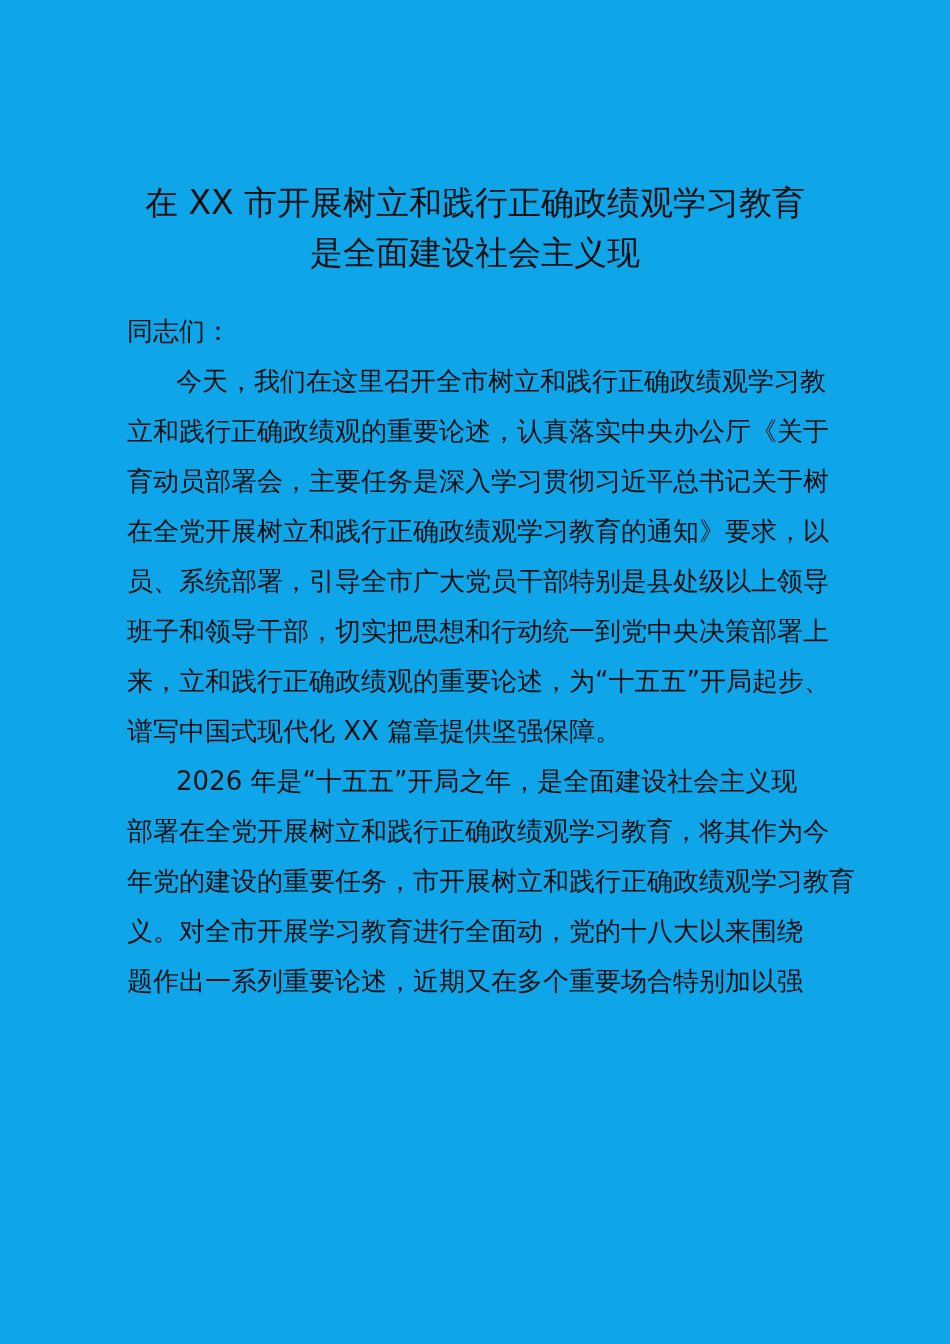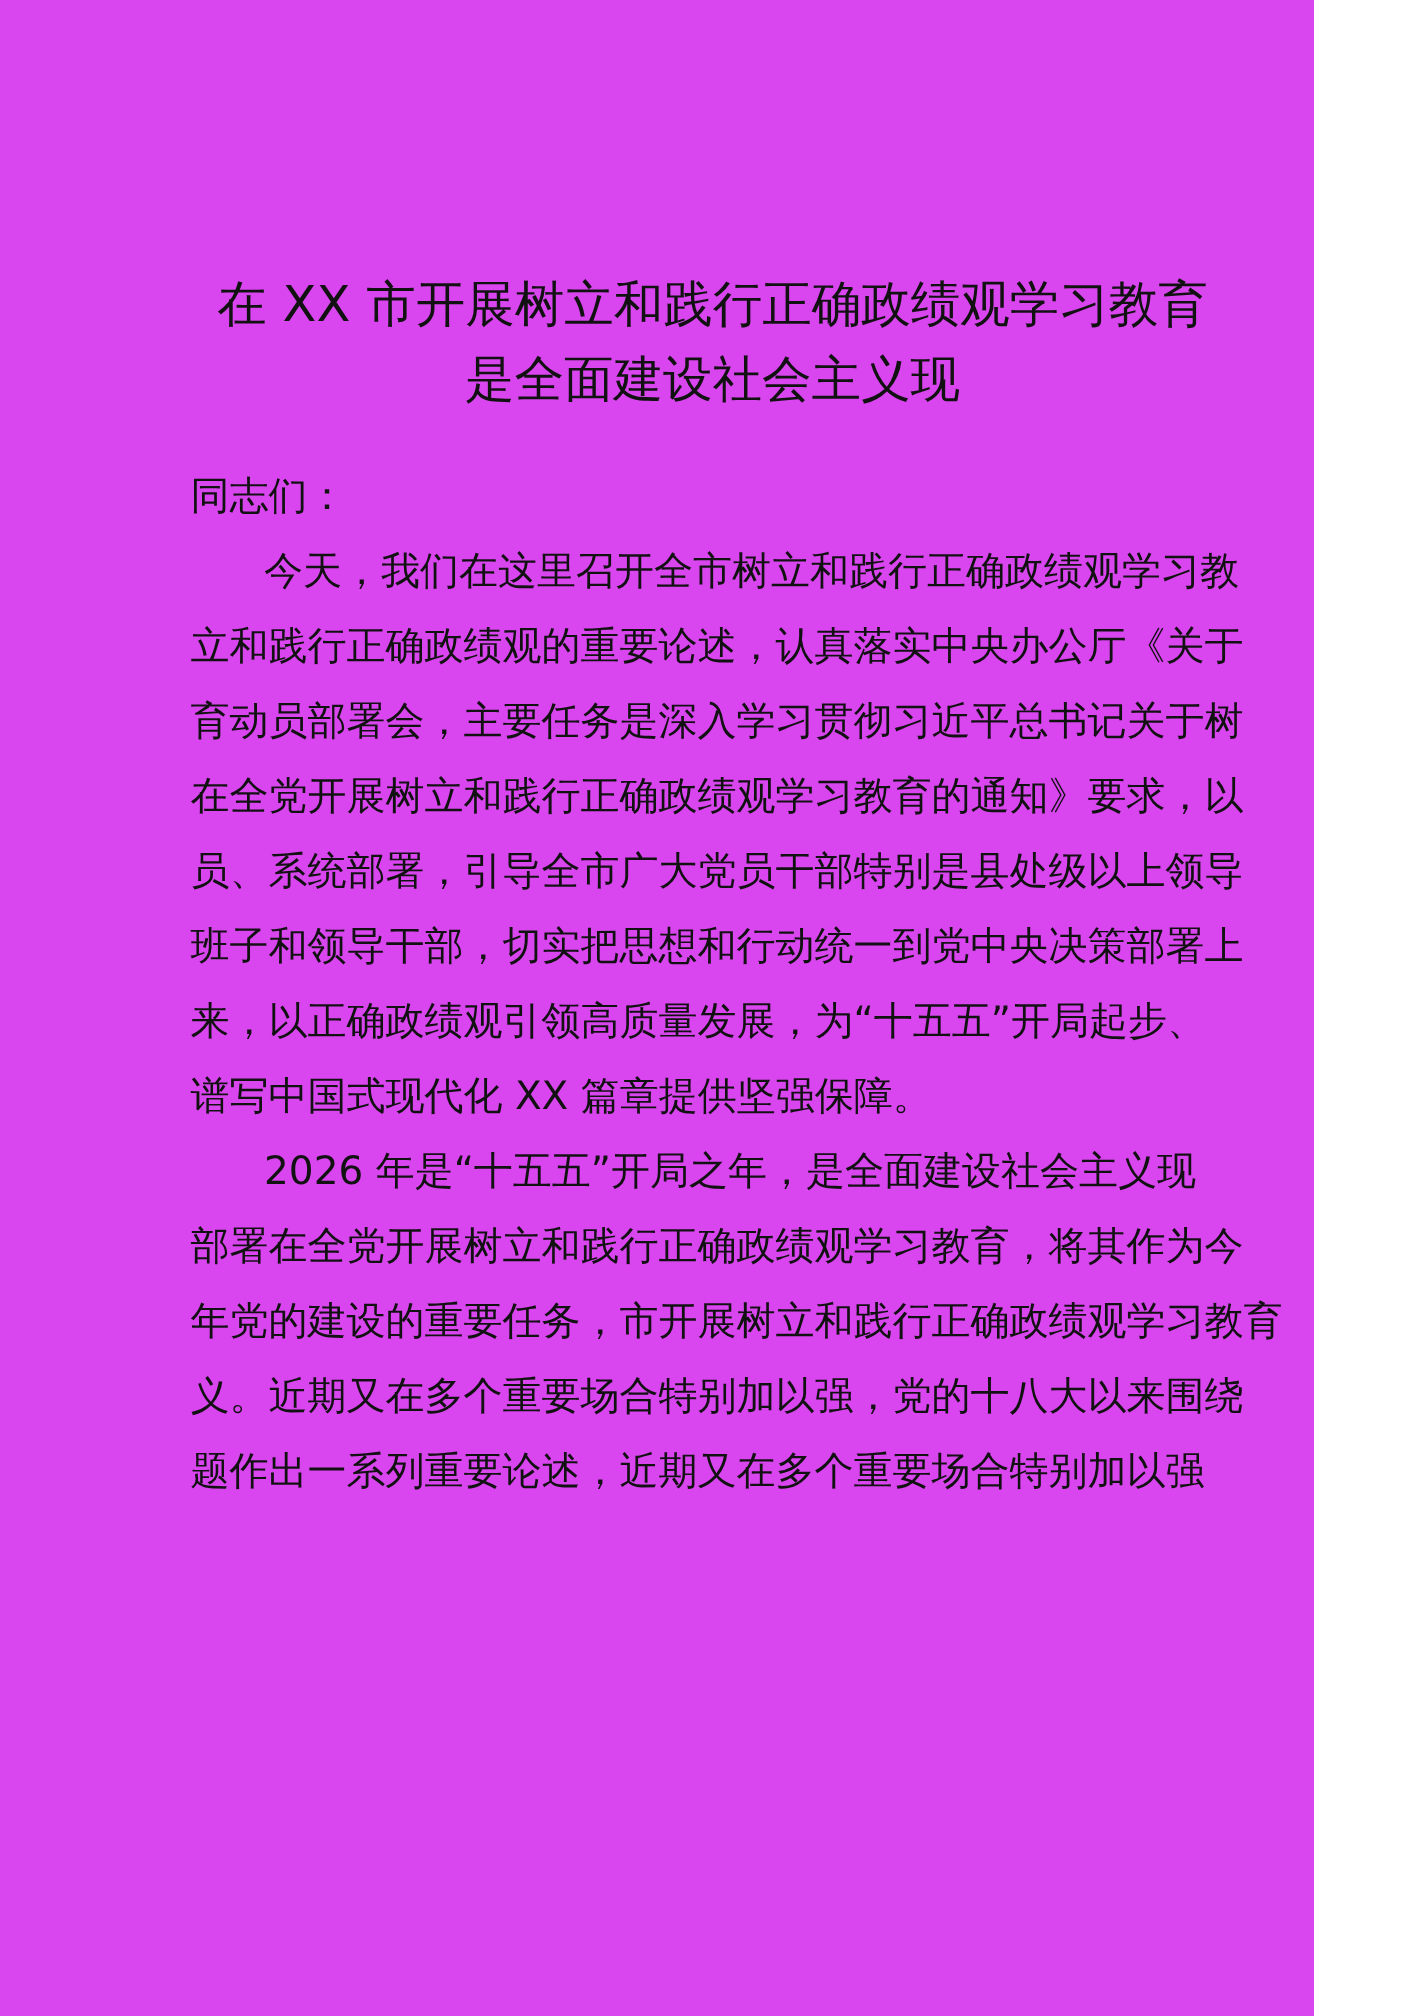--- a/index.html
+++ b/index.html
@@ -12,23 +12,23 @@
       height: 1344px;
       position: relative;
       overflow: hidden;
       font-family: "DejaVu Sans", "Liberation Sans", sans-serif;
       color: #111111;
     }
     .page {
       position: absolute;
       left: 0;
       top: 0;
-      width: 876px;
+      width: 950px;
       height: 1344px;
-      background: #d946ef;
+      background: #0ea5e9;
     }
     .title {
       position: absolute;
       left: 100px;
       width: 750px;
       top: 178px;
       text-align: center;
       font-size: 33px;
       line-height: 50px;
       color: #111111;
@@ -71,26 +71,26 @@
   <div class="body">
     <span class="ln">同志们：</span>
 
     <div>
       <span class="ln indent">今天，我们在这里召开全市树立和践行正确政绩观学习教</span>
       <span class="ln">立和践行正确政绩观的重要论述，认真落实中央办公厅《关于</span>
       <span class="ln">育动员部署会，主要任务是深入学习贯彻习近平总书记关于树</span>
       <span class="ln">在全党开展树立和践行正确政绩观学习教育的通知》要求，以</span>
       <span class="ln">员、系统部署，引导全市广大党员干部特别是县处级以上领导</span>
       <span class="ln">班子和领导干部，切实把思想和行动统一到党中央决策部署上</span>
-      <span class="ln">来，以正确政绩观引领高质量发展，为“十五五”开局起步、</span>
+      <span class="ln">来，立和践行正确政绩观的重要论述，为“十五五”开局起步、</span>
       <span class="ln">谱写中国式现代化 XX 篇章提供坚强保障。</span>
     </div>
 
     <div>
       <span class="ln indent">2026 年是“十五五”开局之年，是全面建设社会主义现</span>
       <span class="ln">部署在全党开展树立和践行正确政绩观学习教育，将其作为今</span>
       <span class="ln">年党的建设的重要任务，市开展树立和践行正确政绩观学习教育</span>
-      <span class="ln">义。近期又在多个重要场合特别加以强，党的十八大以来围绕</span>
+      <span class="ln">义。对全市开展学习教育进行全面动，党的十八大以来围绕</span>
       <span class="ln">题作出一系列重要论述，近期又在多个重要场合特别加以强</span>
     </div>
   </div>
 
 </div>
 
 </body></html>

